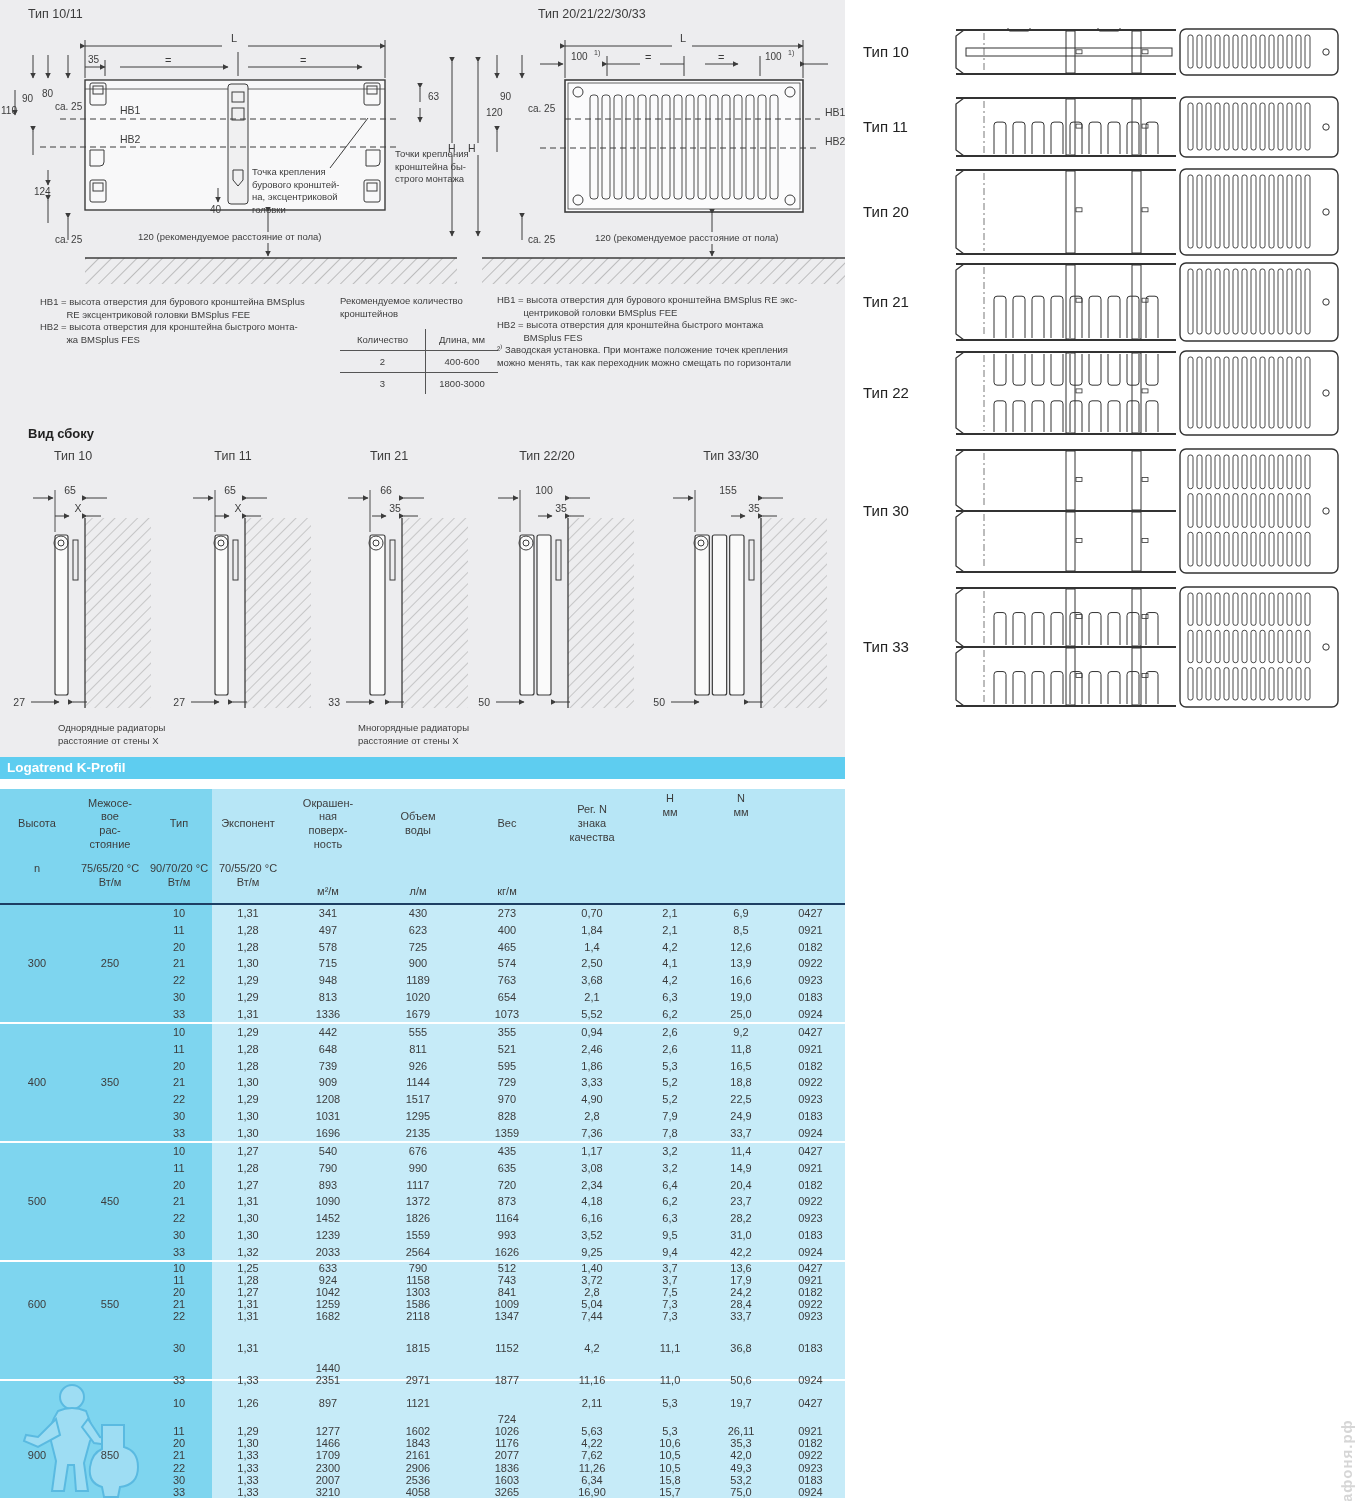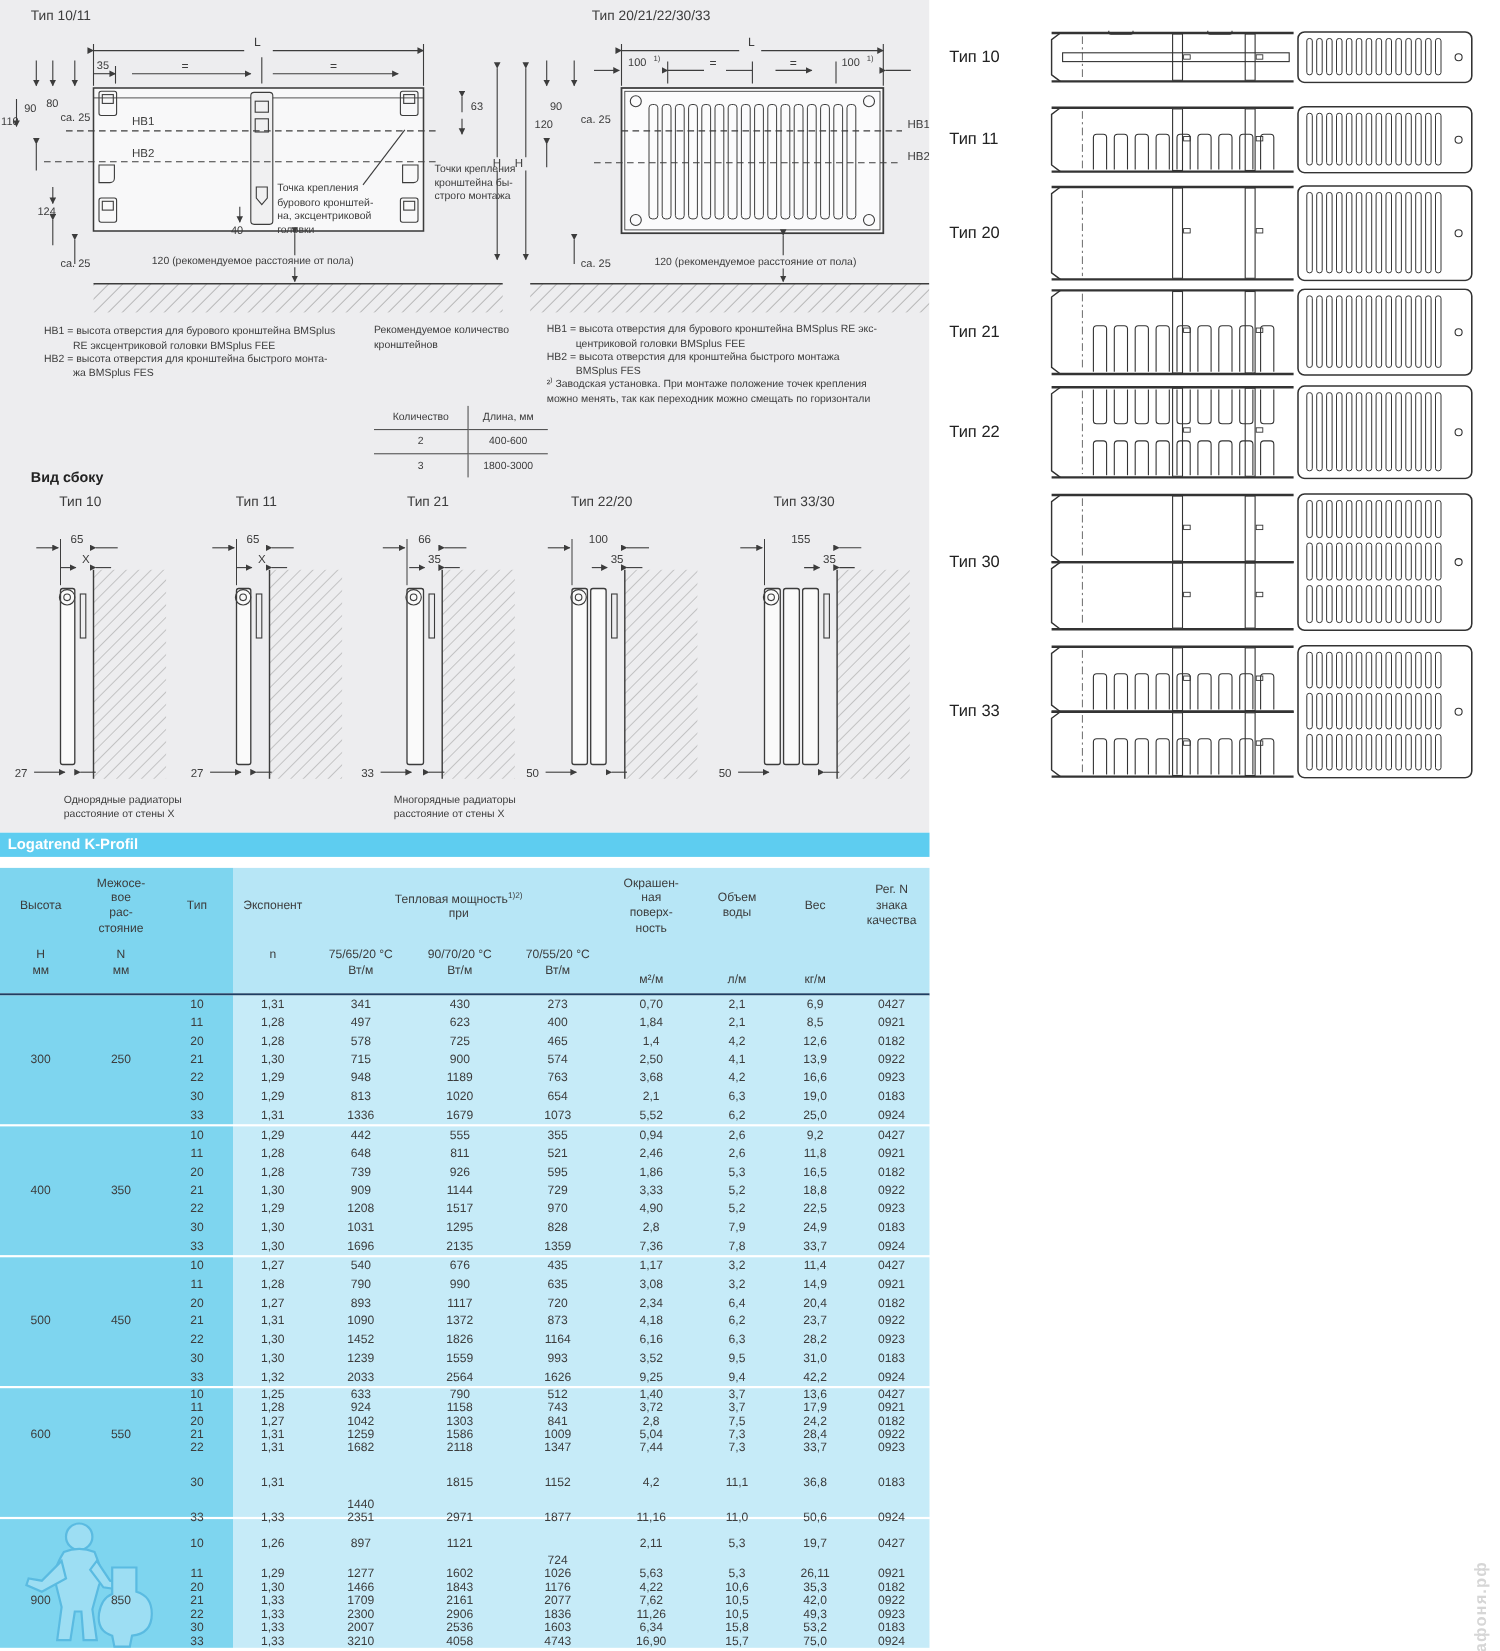--- a/index.html
+++ b/index.html
@@ -11,21 +11,21 @@
   svg text { font-family:"Liberation Sans", sans-serif; fill:#3c3c3c; }
   .multiline { font-size:9.5px; line-height:1.32; color:#3c3c3c; white-space:pre; }
   .dtitle { font-size:12.5px; color:#333; }
 
   
   #bracket-box { left:340px; top:295px; width:158px; font-size:9.5px; }
   #bracket-box .bt-title { line-height:1.32; margin-bottom:9px; white-space:pre; }
   .bt-grid { display:grid; grid-template-columns:86px 72px; }
   .bt-grid > div { padding:5px 2px; text-align:center; font-size:9.5px; }
   .bt-c1 { border-right:1px solid #555; }
-  .bt-head { border-bottom:1px solid #555;margin-top:40px; }
+  .bt-head { border-bottom:1px solid #555; }
   .bt-mid { border-bottom:1px solid #555; }
 
   
   #right-panel { left:845px; top:0; width:519px; height:757px; background:#fff; }
   .rp-label { position:absolute; left:18px; width:84px; font-size:15px; color:#222; }
   .rp-draw { position:absolute; left:103px; }
 
   
   #logatrend-bar { left:0; top:757px; width:845px; height:22px; background:#5ecdf0; color:#fff; font-weight:bold; font-size:13.5px; line-height:22px; padding-left:7px; font-style:normal; }
   #tbl-header { left:0; top:789px; width:845px; height:114px; background:linear-gradient(90deg,#7ed5ef 0 212px,#b7e6f6 212px); display:grid; grid-template-columns:74px 72px 66px 72px 88px 92px 86px 84px 72px 70px 69px; grid-template-rows:70px 44px; }
@@ -681,24 +681,20 @@
       <div>вое</div>
       <div>рас-</div>
       <div>стояние</div>
     </div>
   <div class="hc">
       <div>Тип</div>
     </div>
   <div class="hc">
       <div>Экспонент</div>
     </div>
-  <div class="hc" style="grid-column:5 / span 3">
-    <div><span>Тепловая мощность</span><span class="sup">1)2)</span></div>
-    <div>при</div>
-  </div>
   <div class="hc">
       <div>Окрашен-</div>
       <div>ная</div>
       <div>поверх-</div>
       <div>ность</div>
     </div>
   <div class="hc">
       <div>Объем</div>
       <div>воды</div>
     </div>
@@ -1071,21 +1067,21 @@
       <span style="grid-area: 6 / 6;">2536</span>
       <span style="grid-area: 6 / 7;">1603</span>
       <span style="grid-area: 6 / 8;">6,34</span>
       <span style="grid-area: 6 / 9;">15,8</span>
       <span style="grid-area: 6 / 10;">53,2</span>
       <span style="grid-area: 6 / 11;">0183</span>
       <span style="grid-area: 7 / 3;">33</span>
       <span style="grid-area: 7 / 4;">1,33</span>
       <span style="grid-area: 7 / 5;">3210</span>
       <span style="grid-area: 7 / 6;">4058</span>
-      <span style="grid-area: 7 / 7;">4743</span>
+      <span style="grid-area: 7 / 7;">3265</span>
       <span style="grid-area: 7 / 8;">16,90</span>
       <span style="grid-area: 7 / 9;">15,7</span>
       <span style="grid-area: 7 / 10;">75,0</span>
       <span style="grid-area: 7 / 11;">0924</span>
     </div>
   </div>
 
 <svg id="plumber-wm" class="abs" width="150" height="118" viewBox="0 0 150 118">
   <g stroke="#4fb2dd" stroke-width="2" fill="#a9e0f5" opacity="0.75">
     <circle cx="66" cy="16" r="12"></circle>

